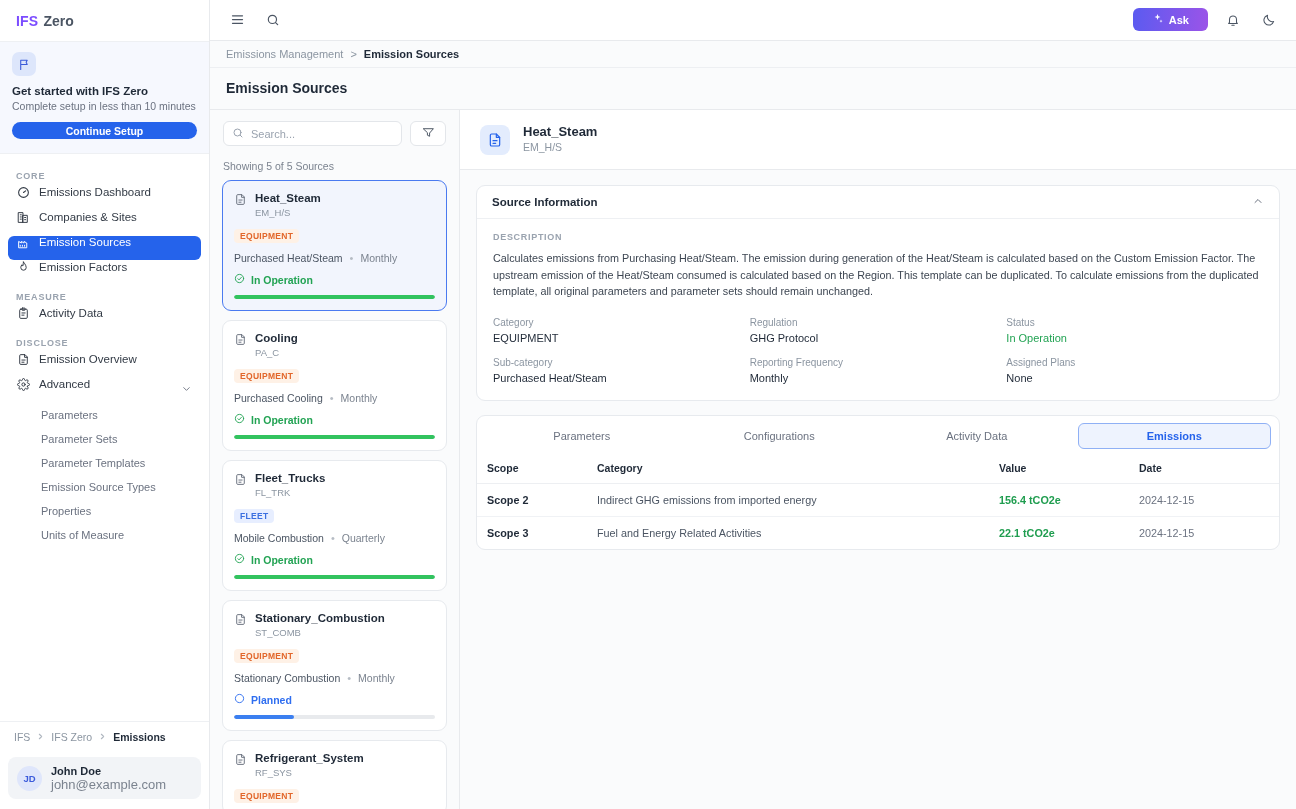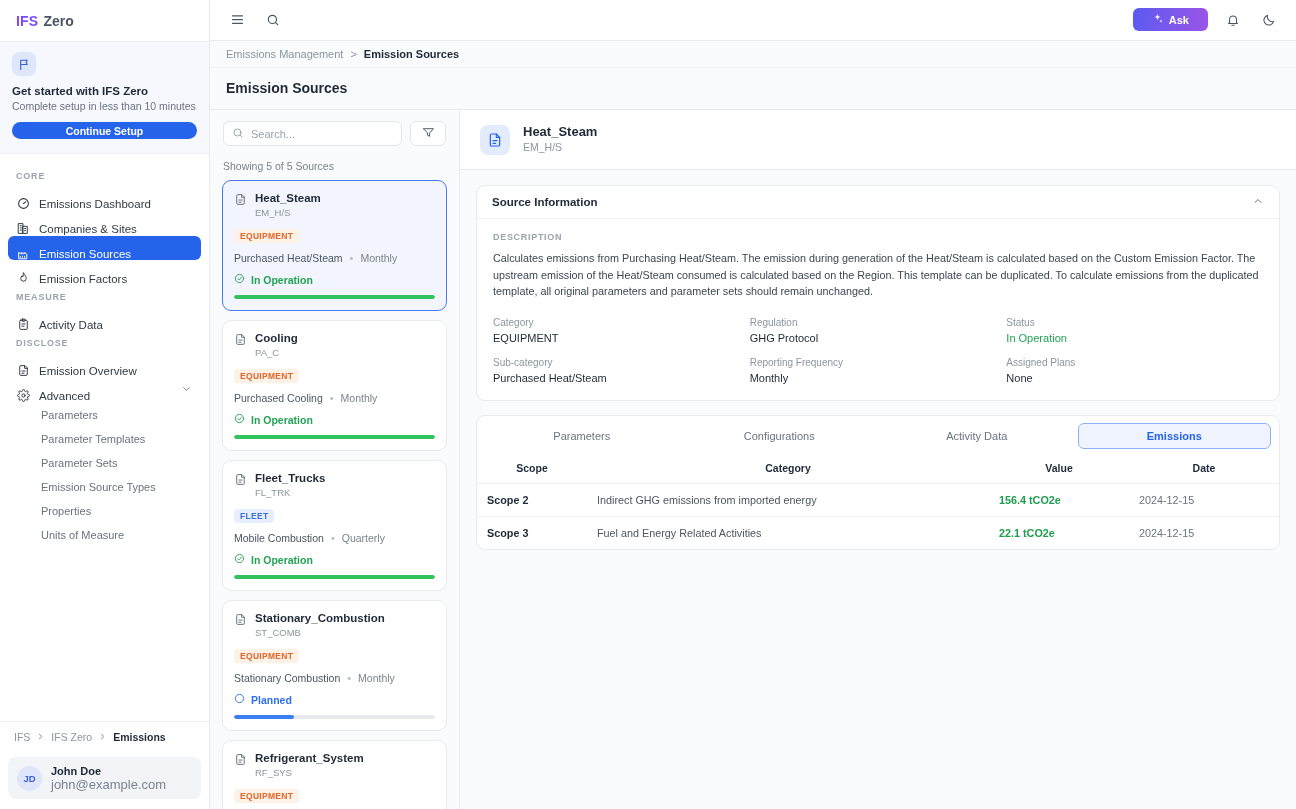--- a/index.html
+++ b/index.html
@@ -48,21 +48,21 @@
     font-family: "Liberation Sans", sans-serif;
     display: flex; align-items: center; justify-content: center;
   }
 
   .navscroll { flex: 1 1 auto; overflow: hidden; padding: 10px 0 0 0; }
   .nav-section {
     font-size: 9px; font-weight: bold; color: #9aa3af;
     letter-spacing: .8px; padding: 0 16px; margin: 7px 0 5px 0;
   }
   .nav-item {
-    display: flex; align-items: flex-end; gap: 9px;
+    display: flex; align-items: flex-start; gap: 9px;
     height: 24px; margin: 1px 8px; padding: 0 9px;
     border-radius: 6px; font-size: 11.5px; color: #323a45;
     cursor: pointer; position: relative;
   }
   .nav-item.active { background: #2563eb; color: #fff; }
   .nav-icon { width: 13px; height: 13px; flex: 0 0 13px; display: flex; align-items: center; justify-content: center; }
   .nav-label { white-space: nowrap; }
   .nav-chev { position: absolute; right: 9px; top: 50%; transform: translateY(-50%); }
   .nav-sub {
     font-size: 11px; color: #6b7280; height: 23px;
@@ -213,21 +213,21 @@
   .tab {
     flex: 1 1 0; height: 26px; display: flex; align-items: center; justify-content: center;
     font-size: 11px; color: #6b7280; border-radius: 6px; cursor: pointer;
     border: 1px solid transparent; background: transparent;
     font-family: "Liberation Sans", sans-serif;
   }
   .tab.active { background: #eef3fe; border: 1px solid #8fb0f5; color: #2563eb; font-weight: bold; }
 
   table.emis { width: 100%; border-collapse: collapse; margin-top: 7px; }
   table.emis th {
-    text-align: center; font-size: 10.5px; font-weight: bold; color: #1f2937;
+    text-align: left; font-size: 10.5px; font-weight: bold; color: #1f2937;
     padding: 6px 10px 9px 10px; border-bottom: 1px solid #edeff2;
   }
   table.emis td {
     font-size: 10.8px; color: #4b5563; padding: 10px;
     border-bottom: 1px solid #f0f2f5;
   }
   table.emis tr:last-child td { border-bottom: none; }
   table.emis td.scope { color: #1f2937; font-weight: bold; }
   table.emis td.val { color: #1f9d4f; font-weight: bold; }
   table.emis td.date { color: #6b7280; }
@@ -335,22 +335,22 @@
         </span>
         <span class="nav-label">Advanced</span>
         <span class="nav-chev">
           <svg width="11" height="11" viewBox="0 0 24 24" fill="none" stroke="#6b7280" stroke-width="2" stroke-linecap="round" stroke-linejoin="round">
               <polyline points="6 9 12 15 18 9"></polyline>
             </svg>
         </span>
       </div>
 
       <div class="nav-sub">Parameters</div>
+      <div class="nav-sub">Parameter Sets</div>
       <div class="nav-sub">Parameter Templates</div>
-      <div class="nav-sub">Parameter Sets</div>
       <div class="nav-sub">Emission Source Types</div>
       <div class="nav-sub">Properties</div>
       <div class="nav-sub">Units of Measure</div>
     </nav>
 
     <div class="sb-breadcrumb">
       <span>IFS</span>
       <span>
         <svg width="9" height="9" viewBox="0 0 24 24" fill="none" stroke="#b0b7c0" stroke-width="3" stroke-linecap="round" stroke-linejoin="round">
             <polyline points="9 18 15 12 9 6"></polyline>

